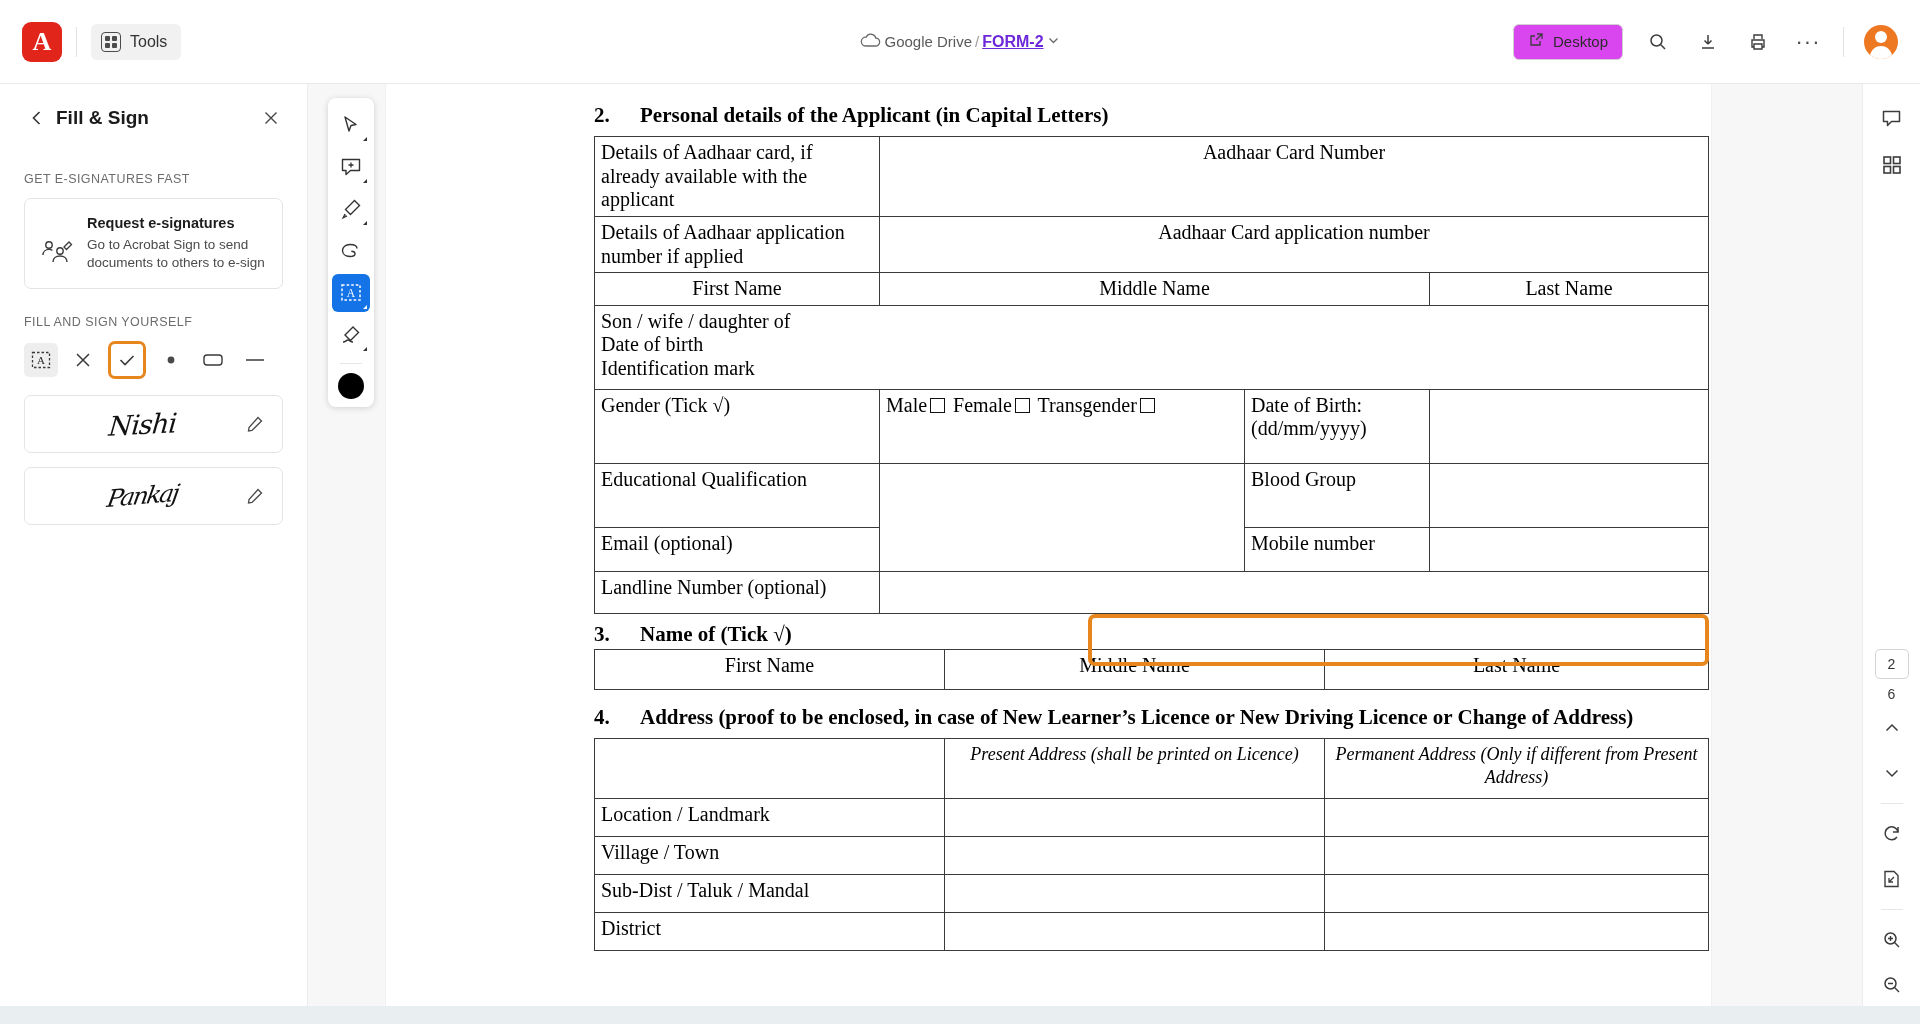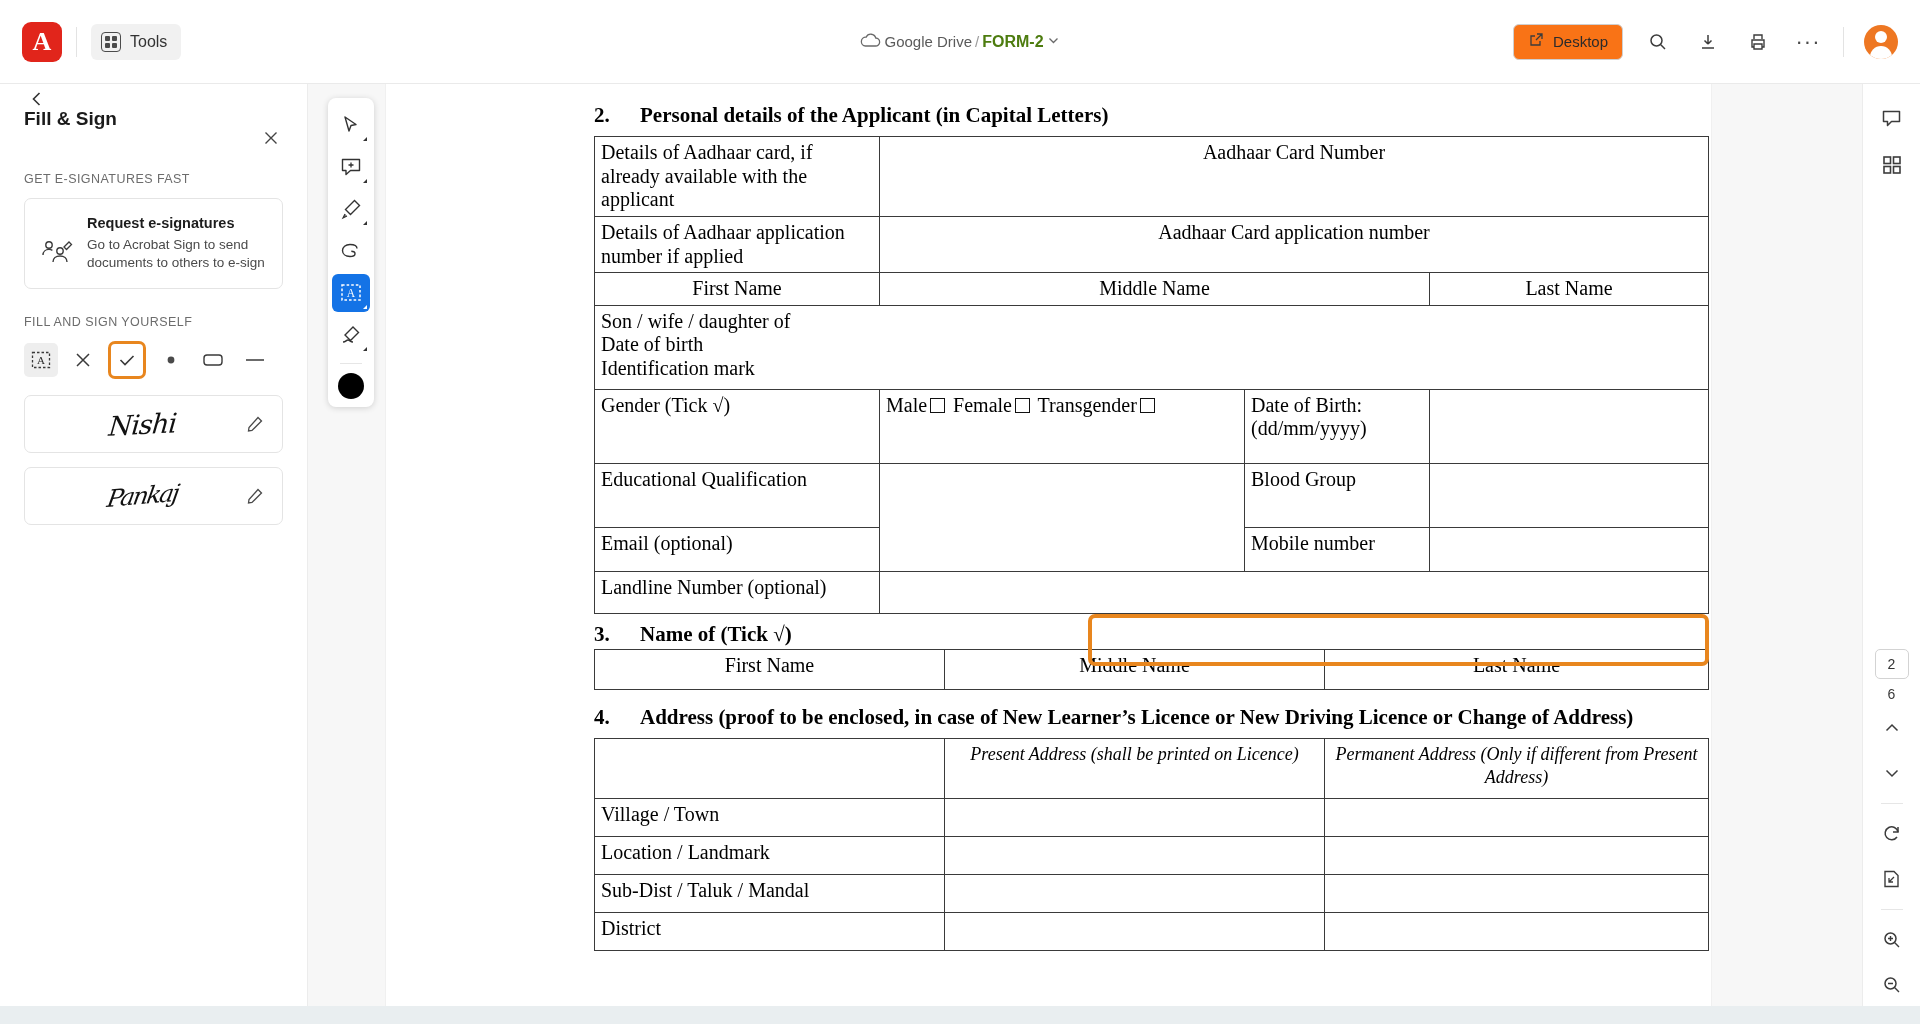--- a/index.html
+++ b/index.html
@@ -64,36 +64,36 @@
   }
   .grid-icon i { background: #4b4b4b; border-radius: 1px; display:block; }
 
   .tb-center {
     position: absolute;
     left: 50%;
     transform: translateX(-50%);
     display: flex; align-items: center; gap: 3px;
     font-size: 15px; color: #5a5a5a;
   }
-  .tb-center .fname { font-weight: bold; color: #4d7c0f; font-size: 16px; }
+  .tb-center .fname { font-weight: bold; color: #6d28d9; font-size: 16px; text-decoration: underline; }
   .tb-center .slash { color: #9b9b9b; }
   .cloud-icon { display:block; }
 
   .tb-right {
     margin-left: auto;
     display: flex; align-items: center; gap: 20px;
   }
   .desktop-btn {
     display: flex; align-items: center; gap: 9px;
     border: 1px solid #cfcfcf;
     border-radius: 6px;
     height: 36px; padding: 0 14px;
     font-size: 15px; color: #2b2b2b;
     cursor: pointer;
-    background:#f97316;
+    background:#d946ef;
   }
   .icbtn {
     width: 30px; height: 30px;
     display:flex; align-items:center; justify-content:center;
     cursor: pointer;
     color: #4a4a4a;
   }
   .dots { font-size: 22px; letter-spacing: 1px; color:#4a4a4a; line-height: 10px; }
   .avatar {
     width: 34px; height: 34px; border-radius: 50%;
@@ -117,24 +117,23 @@
 
   
   .leftpanel {
     width: 308px; flex: 0 0 308px;
     background: #fff;
     border-right: 1px solid #ececec;
     padding: 0 24px;
     position: relative;
   }
   .lp-head {
-    display: flex; 
+    display: flex; align-items: center;
     height: 56px;
     margin-top: 6px;
-    flex-direction: column;
   }
   .back-chev {
     width: 26px; height: 26px;
     display:flex; align-items:center; justify-content:center;
     cursor: pointer; color:#333;
     margin-right: 6px;
   }
   .lp-title { font-size: 19px; font-weight: bold; color: #1b1b1b; }
   .lp-close {
     margin-left: auto; cursor:pointer; color:#444;
@@ -630,26 +629,26 @@
           </div>
 
           <table class="form">
             <tbody>
                 <tr>
               <td style="width:350px;height:60px"></td>
               <td class="italic-hdr mid" style="width:380px">Present Address (shall be printed on Licence)</td>
               <td class="italic-hdr mid">Permanent Address (Only if different from Present Address)</td>
             </tr>
             <tr>
+              <td class="mid" style="height:38px">Location / Landmark</td>
+              <td></td>
+              <td></td>
+            </tr>
+            <tr>
               <td class="mid" style="height:38px">Village / Town</td>
-              <td></td>
-              <td></td>
-            </tr>
-            <tr>
-              <td class="mid" style="height:38px">Location / Landmark</td>
               <td></td>
               <td></td>
             </tr>
             <tr>
               <td class="mid" style="height:38px">Sub-Dist / Taluk / Mandal</td>
               <td></td>
               <td></td>
             </tr>
             <tr>
               <td class="mid" style="height:38px">District</td>

